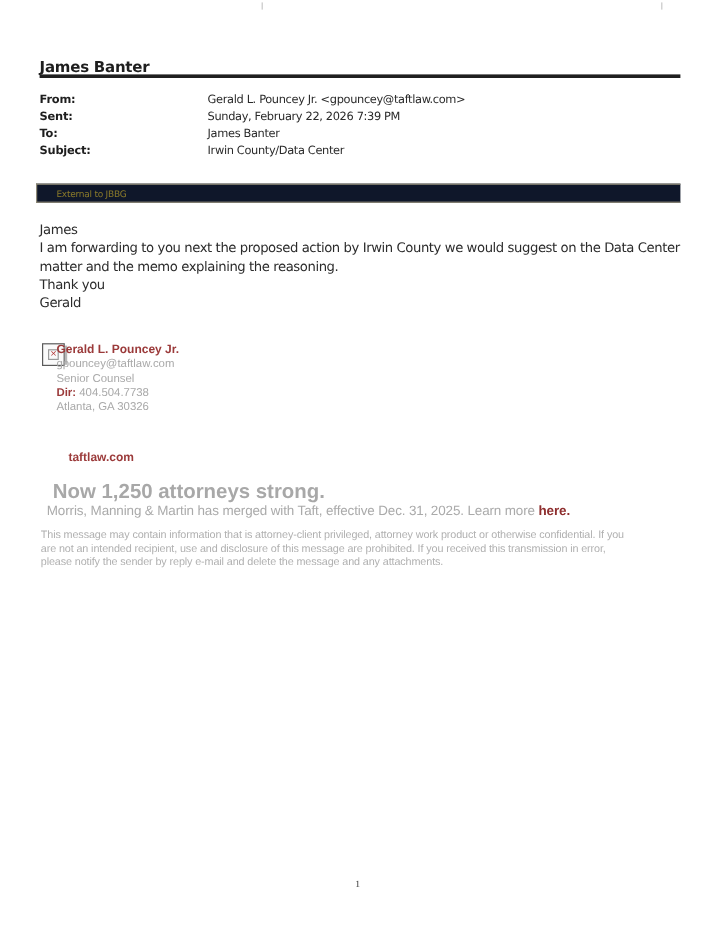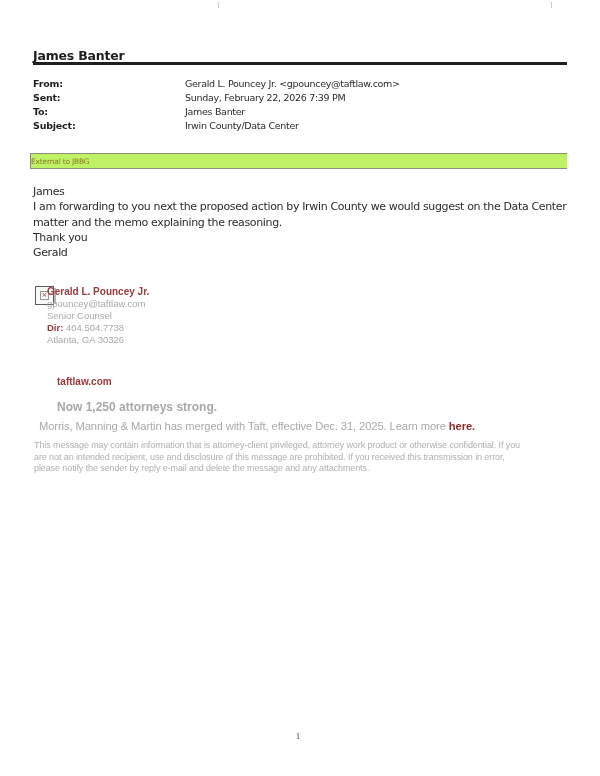--- a/index.html
+++ b/index.html
@@ -17,33 +17,33 @@
       letter-spacing: -0.2px;
     }
     .owner-rule {
       position: absolute; left: 33px; top: 62px; width: 534px; height: 3px;
       background: #1f1f1f;
     }
 
     .headers { position: absolute; left: 33px; top: 76px; width: 540px; }
     .hrow { display: flex; height: 14px; align-items: center; }
     .hlabel {
-      width: 152px; font-family: "DejaVu Sans", sans-serif;
+      width: 140px; font-family: "DejaVu Sans", sans-serif;
       font-size: 9.5px; font-weight: bold; color: #1e1e1e; letter-spacing: -0.2px;
     }
     .hvalue {
       font-family: "DejaVu Sans", sans-serif;
       font-size: 9.5px; color: #2a2a2a; letter-spacing: -0.3px;
     }
 
     .external-banner {
       position: absolute; left: 30px; top: 153px; width: 537px; height: 16px;
-      background: #bef264;
+      background: #0f172a;
       border-top: 1px solid #8f8a78; border-bottom: 1px solid #8f8a78; border-left: 1px solid #8f8a78;
-      display: flex; align-items: center; padding-left: 0;
+      display: flex; align-items: center; padding-left: 16px;
     }
     .external-banner span {
       font-family: "DejaVu Sans", sans-serif; font-size: 7.5px; color: #8a7a2a; letter-spacing: -0.2px;
     }
 
     .body-text {
       position: absolute; left: 33px; top: 184px; width: 540px;
       font-family: "DejaVu Sans", sans-serif; font-size: 11px; color: #2b2b2b;
       line-height: 15.3px; letter-spacing: -0.35px;
     }
@@ -64,22 +64,22 @@
     .sig-lines { position: absolute; left: 12px; top: 0; width: 260px; }
     .sig-name { font-size: 10px; font-weight: bold; color: #9b3a3a; line-height: 12px; height: 12px; }
     .sig-line { font-size: 9.5px; color: #a9a9a9; line-height: 12px; height: 12px; white-space: nowrap; }
     .sig-dir-label { color: #9b3a3a; font-weight: bold; }
 
     .web-link {
       position: absolute; left: 57px; top: 376px;
       font-size: 10px; font-weight: bold; color: #9b3a3a; text-decoration: none;
     }
     .tagline {
-      position: absolute; left: 57px; top: 400px;
-      font-size: 12px; font-weight: bold; color: #a8a8a8;
+      position: absolute; left: 44px; top: 400px;
+      font-size: 17px; font-weight: bold; color: #a8a8a8;
     }
     .merger {
       position: absolute; left: 39px; top: 420px; white-space: nowrap;
       font-size: 11.2px; color: #aaaaaa; letter-spacing: -0.1px;
     }
     .merger a { color: #8e2e2e; font-weight: bold; text-decoration: none; }
 
     .disclaimer {
       position: absolute; left: 34px; top: 440px; width: 548px;
       font-size: 9px; color: #b0b0b0; line-height: 11.5px; letter-spacing: -0.1px;

